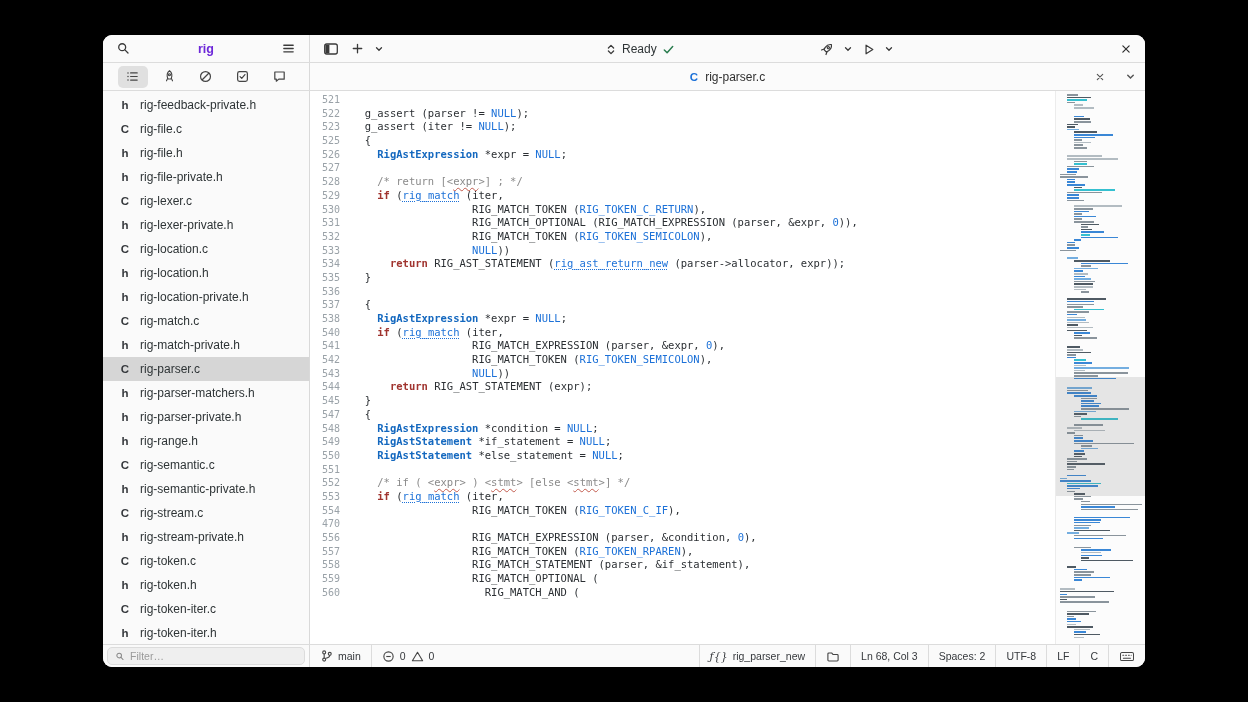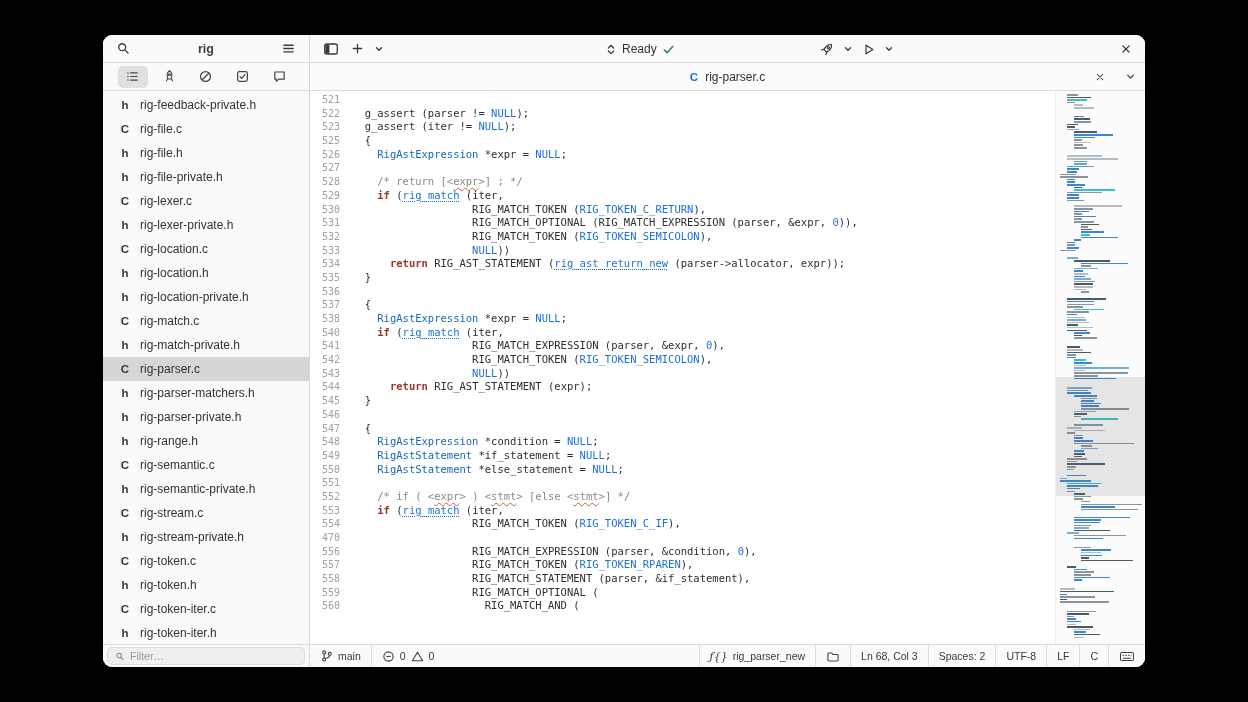--- a/index.html
+++ b/index.html
@@ -10,21 +10,21 @@
   .window { position:absolute; left:103px; top:35px; width:1042px; height:632px;
             background:#fff; border-radius:9px; overflow:hidden;
             box-shadow:0 14px 44px rgba(0,0,0,.6), 0 0 0 1px rgba(0,0,0,.55);
             display:flex; flex-direction:column; }
 
   
   .row-top { height:28px; flex:0 0 28px; display:flex; background:#fafafa;
              border-bottom:1px solid #dcdcdc; }
   .sb-col { width:207px; flex:0 0 207px; border-right:1px solid #d9d9d9; }
   .sb-header { display:flex; align-items:center; justify-content:space-between; padding:0 9px; }
-  .sb-title { font-size:12.5px; font-weight:bold; color:#404040; }
+  .sb-title { font-size:12.5px; font-weight:bold; color:#6d28d9; }
   .main-header { flex:1; position:relative; display:flex; align-items:center; }
   .icon-btn { display:flex; align-items:center; justify-content:center;
               min-width:22px; height:22px; border-radius:5px; color:#3a3a3a; }
   .hdr-left { display:flex; align-items:center; gap:4px; margin-left:10px; }
   .caret-btn { min-width:13px; }
   .ready-pill { position:absolute; left:288px; top:4px; height:20px; display:flex;
                 align-items:center; gap:5px; padding:0 7px; border-radius:5px;
                 font-size:12px; color:#2e3436; }
   .run-group { position:absolute; left:506px; top:3px; display:flex; align-items:center; gap:3px; }
   .close-btn { position:absolute; right:8px; top:3px; }
@@ -51,21 +51,21 @@
               padding-left:17px; font-size:12px; color:#2e3436; white-space:nowrap; }
   .file-row.selected { background:#d6d6d6; }
   .flang { width:10px; font-weight:bold; font-size:11.5px; color:#36393d; text-align:center; }
 
   .editor { flex:1; background:#fff; padding-top:2px; overflow:hidden;
             font-family:"DejaVu Sans Mono","Liberation Mono",monospace; font-size:10.5px; }
   .line { display:flex; height:13.7px; line-height:13.7px; white-space:pre; }
   .ln { flex:0 0 42px; text-align:right; padding-right:12px; color:#9aa2a8; font-size:10px; }
   .tk-pl { color:#2b2f33; }
   .tk-kw { color:#a0342f; font-weight:bold; }
-  .tk-ty { color:#1468bf; font-weight:normal; }
+  .tk-ty { color:#1468bf; font-weight:bold; }
   .tk-ct { color:#1c71d8; }
   .tk-nm { color:#1c71d8; }
   .tk-fn { color:#1c71d8; text-decoration:underline dotted; text-underline-offset:2px; }
   .tk-cm { color:#8a8a8a; }
   .tk-sp { color:#8a8a8a; text-decoration:underline wavy #c25b4e;
            text-decoration-thickness:1px; text-underline-offset:2px; }
 
   .minimap { width:90px; flex:0 0 90px; position:relative; background:#fcfcfc;
              border-left:1px solid #ececec; overflow:hidden; }
   .mm-bars i { position:absolute; height:1.6px; display:block; }
@@ -342,21 +342,20 @@
         <div class="line"><span class="ln">535</span><span><span class="tk-pl">  }</span></span></div>
         <div class="line"><span class="ln">536</span><span></span></div>
         <div class="line"><span class="ln">537</span><span><span class="tk-pl">  {</span></span></div>
         <div class="line"><span class="ln">538</span><span><span class="tk-pl">    </span><span class="tk-ty">RigAstExpression</span><span class="tk-pl"> *expr = </span><span class="tk-ct">NULL</span><span class="tk-pl">;</span></span></div>
         <div class="line"><span class="ln">540</span><span><span class="tk-pl">    </span><span class="tk-kw">if</span><span class="tk-pl"> (</span><span class="tk-fn">rig_match</span><span class="tk-pl"> (iter,</span></span></div>
         <div class="line"><span class="ln">541</span><span><span class="tk-pl">                   RIG_MATCH_EXPRESSION (parser, &amp;expr, </span><span class="tk-nm">0</span><span class="tk-pl">),</span></span></div>
         <div class="line"><span class="ln">542</span><span><span class="tk-pl">                   RIG_MATCH_TOKEN (</span><span class="tk-ct">RIG_TOKEN_SEMICOLON</span><span class="tk-pl">),</span></span></div>
         <div class="line"><span class="ln">543</span><span><span class="tk-pl">                   </span><span class="tk-ct">NULL</span><span class="tk-pl">))</span></span></div>
         <div class="line"><span class="ln">544</span><span><span class="tk-pl">      </span><span class="tk-kw">return</span><span class="tk-pl"> RIG_AST_STATEMENT (expr);</span></span></div>
         <div class="line"><span class="ln">545</span><span><span class="tk-pl">  }</span></span></div>
-        <div class="line"><span class="ln">546</span><span></span></div>
         <div class="line"><span class="ln">547</span><span><span class="tk-pl">  {</span></span></div>
         <div class="line"><span class="ln">548</span><span><span class="tk-pl">    </span><span class="tk-ty">RigAstExpression</span><span class="tk-pl"> *condition = </span><span class="tk-ct">NULL</span><span class="tk-pl">;</span></span></div>
         <div class="line"><span class="ln">549</span><span><span class="tk-pl">    </span><span class="tk-ty">RigAstStatement</span><span class="tk-pl"> *if_statement = </span><span class="tk-ct">NULL</span><span class="tk-pl">;</span></span></div>
         <div class="line"><span class="ln">550</span><span><span class="tk-pl">    </span><span class="tk-ty">RigAstStatement</span><span class="tk-pl"> *else_statement = </span><span class="tk-ct">NULL</span><span class="tk-pl">;</span></span></div>
         <div class="line"><span class="ln">551</span><span></span></div>
         <div class="line"><span class="ln">552</span><span><span class="tk-pl">    </span><span class="tk-cm">/* if ( &lt;</span><span class="tk-sp">expr</span><span class="tk-cm">&gt; ) &lt;</span><span class="tk-sp">stmt</span><span class="tk-cm">&gt; [else &lt;</span><span class="tk-sp">stmt</span><span class="tk-cm">&gt;] */</span></span></div>
         <div class="line"><span class="ln">553</span><span><span class="tk-pl">    </span><span class="tk-kw">if</span><span class="tk-pl"> (</span><span class="tk-fn">rig_match</span><span class="tk-pl"> (iter,</span></span></div>
         <div class="line"><span class="ln">554</span><span><span class="tk-pl">                   RIG_MATCH_TOKEN (</span><span class="tk-ct">RIG_TOKEN_C_IF</span><span class="tk-pl">),</span></span></div>
         <div class="line"><span class="ln">470</span></div>
         <div class="line"><span class="ln">556</span><span><span class="tk-pl">                   RIG_MATCH_EXPRESSION (parser, &amp;condition, </span><span class="tk-nm">0</span><span class="tk-pl">),</span></span></div>

